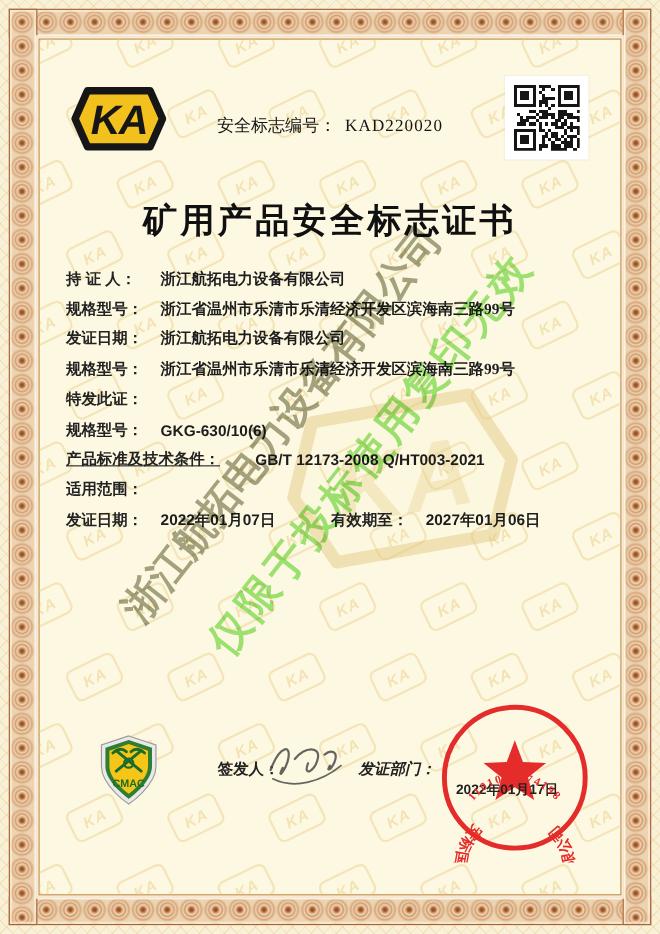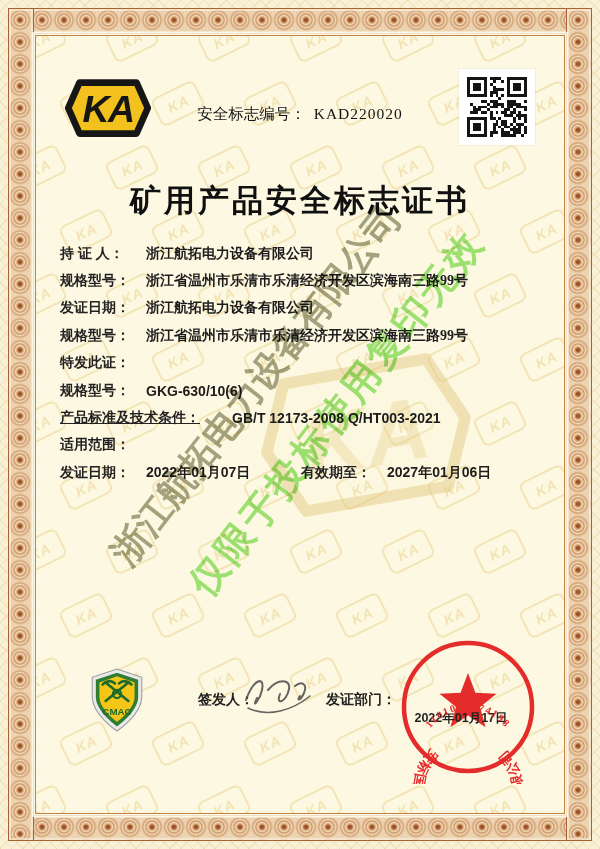--- a/index.html
+++ b/index.html
@@ -47,21 +47,21 @@
     font-size:14px;color:#1c1c1c;white-space:nowrap;}
   .fvalue.latin{font-family:"Liberation Sans","DejaVu Sans",sans-serif;letter-spacing:0;}
   .fvalue.v1{width:155px;flex:0 0 auto;}
   .remark-label{letter-spacing:0;}
   .statement{position:absolute;left:58px;top:575px;width:485px;text-align:justify;
     font-family:"Liberation Serif","DejaVu Serif",serif;font-weight:bold;font-size:13.5px;
     line-height:21.5px;color:#141414;text-indent:27px;}
   .cmac{position:absolute;left:90px;top:668px;width:54px;height:64px;}
   .issuer-label,.dept-label{position:absolute;font-weight:bold;font-size:14px;color:#222;}
   .issuer-label{left:198px;top:691px;}
-  .dept-label{left:326px;top:691px;}
+  .dept-label{left:326px;top:691px;font-style:italic;}
   .signature{position:absolute;left:238px;top:666px;width:78px;height:58px;opacity:.85;}
   .stamp{position:absolute;left:394px;top:636px;width:148px;height:148px;
     mix-blend-mode:multiply;opacity:.95;}
   .wm{position:absolute;z-index:3;pointer-events:none;mix-blend-mode:multiply;
     font-family:"Liberation Serif","DejaVu Serif",serif;font-weight:bold;white-space:nowrap;
     transform-origin:left top;}
   .wm.company{left:100px;top:545px;font-size:37px;color:rgba(125,130,92,.70);
     transform:rotate(-52deg);letter-spacing:0px;}
   .wm.restrict{left:178px;top:575px;font-size:38px;color:rgba(130,224,90,.78);
     transform:rotate(-52deg);letter-spacing:3px;}

